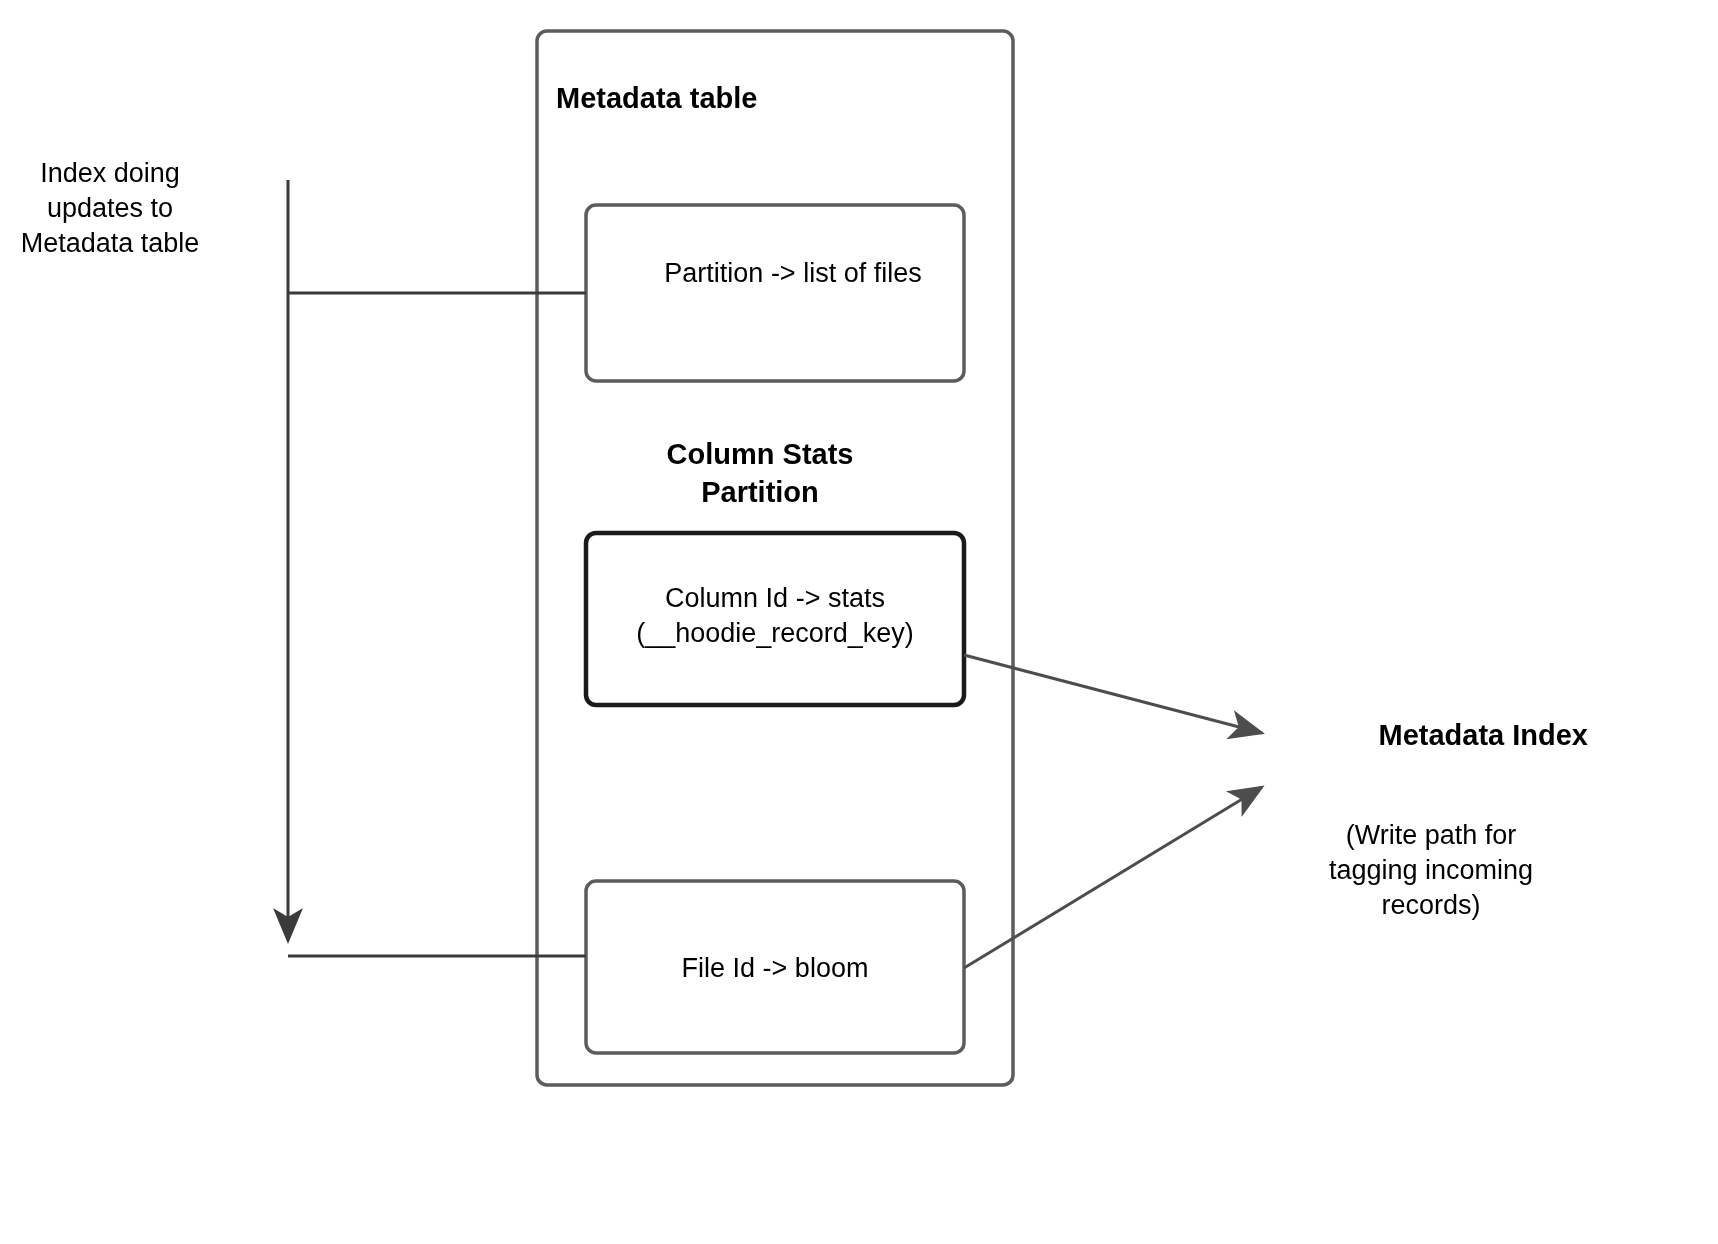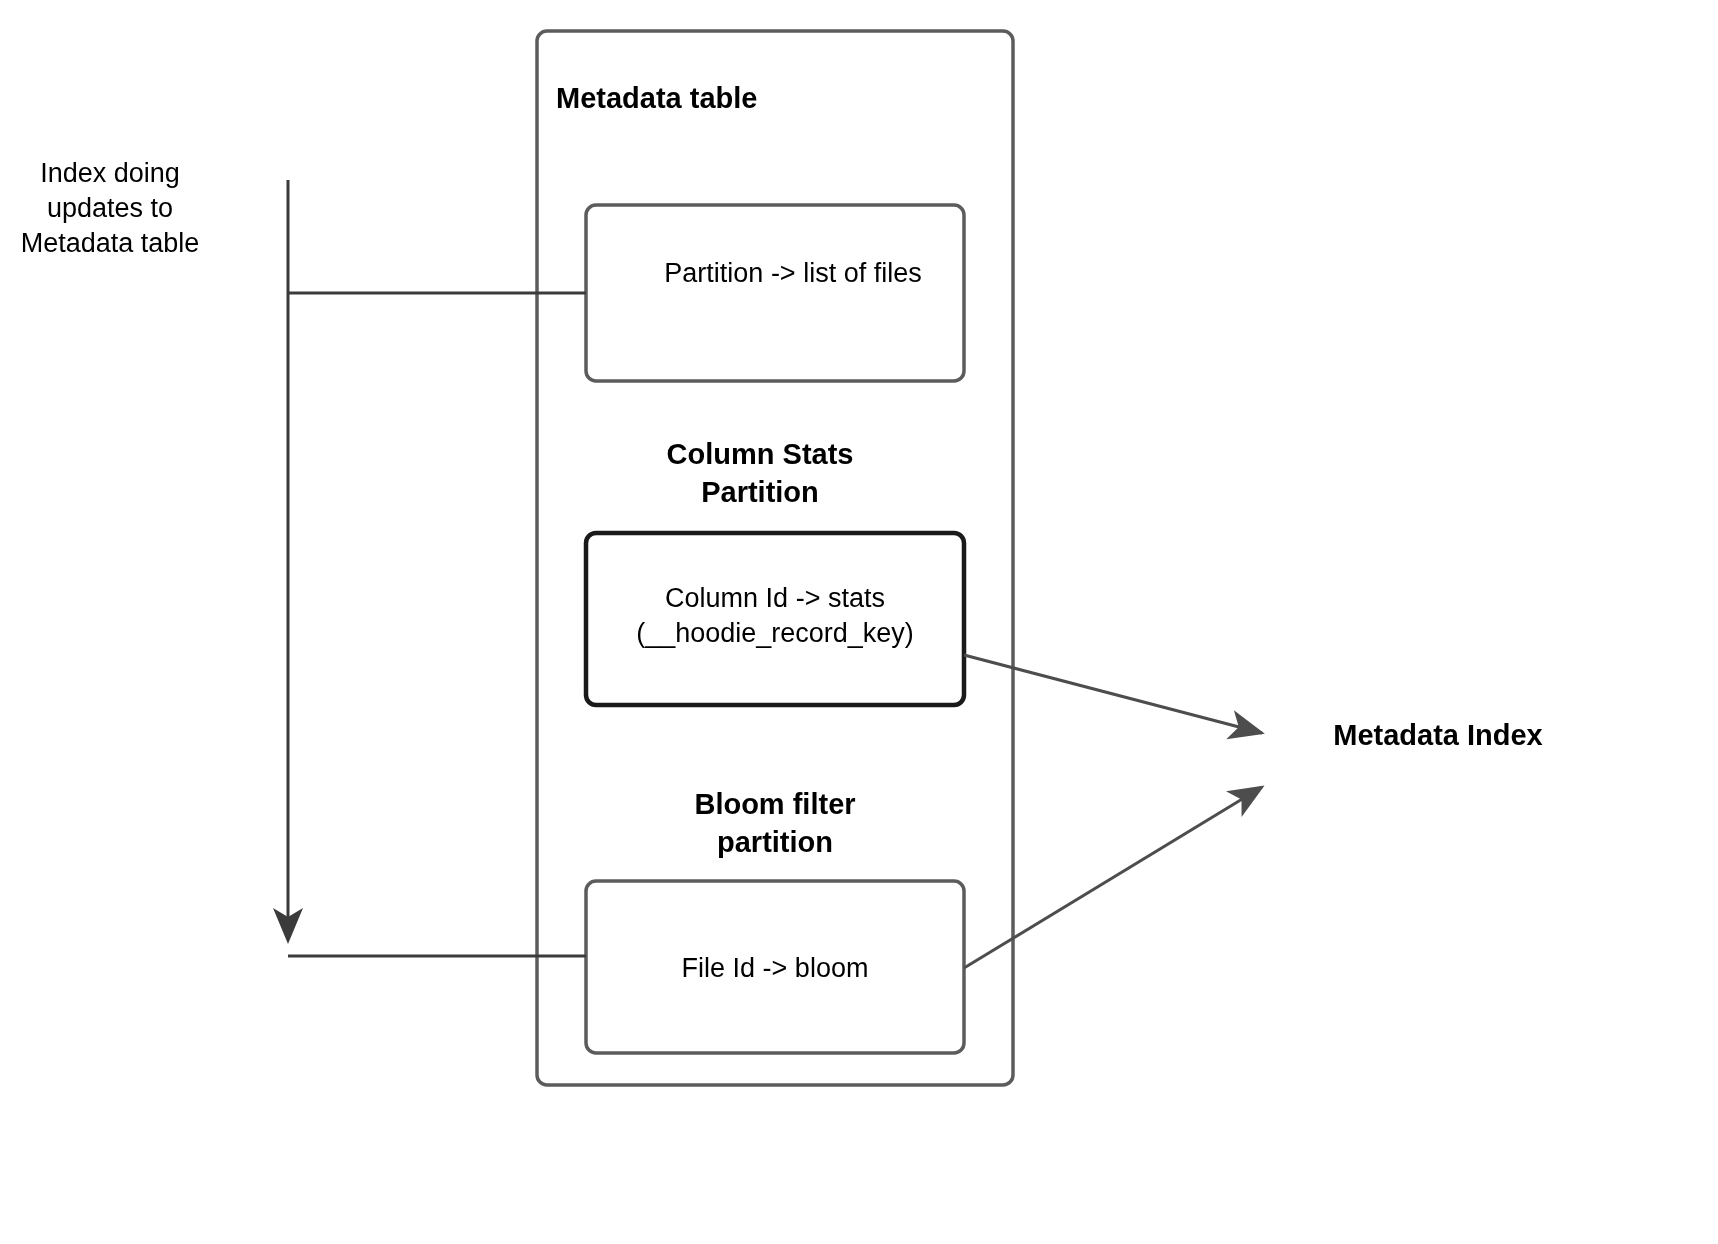--- a/index.html
+++ b/index.html
@@ -21,21 +21,21 @@
   #files-partition-heading{left:586px;top:147px;width:378px;font-size:29px;font-weight:bold;}
   #colstats-partition-heading{left:571px;top:436px;width:378px;font-size:29px;font-weight:bold;}
   #bloom-partition-heading{left:586px;top:786px;width:378px;font-size:29px;font-weight:bold;}
 
   
   #files-box-text{left:586px;top:256px;width:414px;font-size:27px;}
   #colstats-box-text{left:586px;top:581px;width:378px;font-size:27px;}
   #bloom-box-text{left:586px;top:951px;width:378px;font-size:27px;}
 
   
-  #metadata-index-title{left:1288px;top:717px;width:300px;font-size:29px;font-weight:bold;}
+  #metadata-index-title{left:1288px;top:717px;width:300px;font-size:29px;font-weight:bold;text-align:right;}
   #metadata-index-caption{left:1300px;top:818px;width:262px;font-size:27px;}
 </style>
 </head>
 <body>
 
 <div id="stage">
 
   <svg class="svg-layer" viewBox="0 0 1718 1244">
     <defs>
       <marker id="arrow-open" markerWidth="14" markerHeight="14" refX="11" refY="5" orient="auto" markerUnits="strokeWidth">
@@ -73,21 +73,22 @@
 
 
   <div class="txt" id="files-box-text">Partition -&gt; list of files</div>
 
   <div class="txt" id="colstats-partition-heading">Column Stats
 Partition</div>
 
   <div class="txt" id="colstats-box-text">Column Id  -&gt; stats
 (__hoodie_record_key)</div>
 
-  <div class="txt" id="bloom-partition-heading">Bloom filter
-partition</div>
 
   <div class="txt" id="bloom-box-text">File Id -&gt; bloom</div>
 
   <div class="txt" id="metadata-index-title">Metadata Index</div>
 
+  <div class="txt" id="metadata-index-caption">(Write path for
+tagging incoming
+records)</div>
 
 </div>
 
 </body></html>

